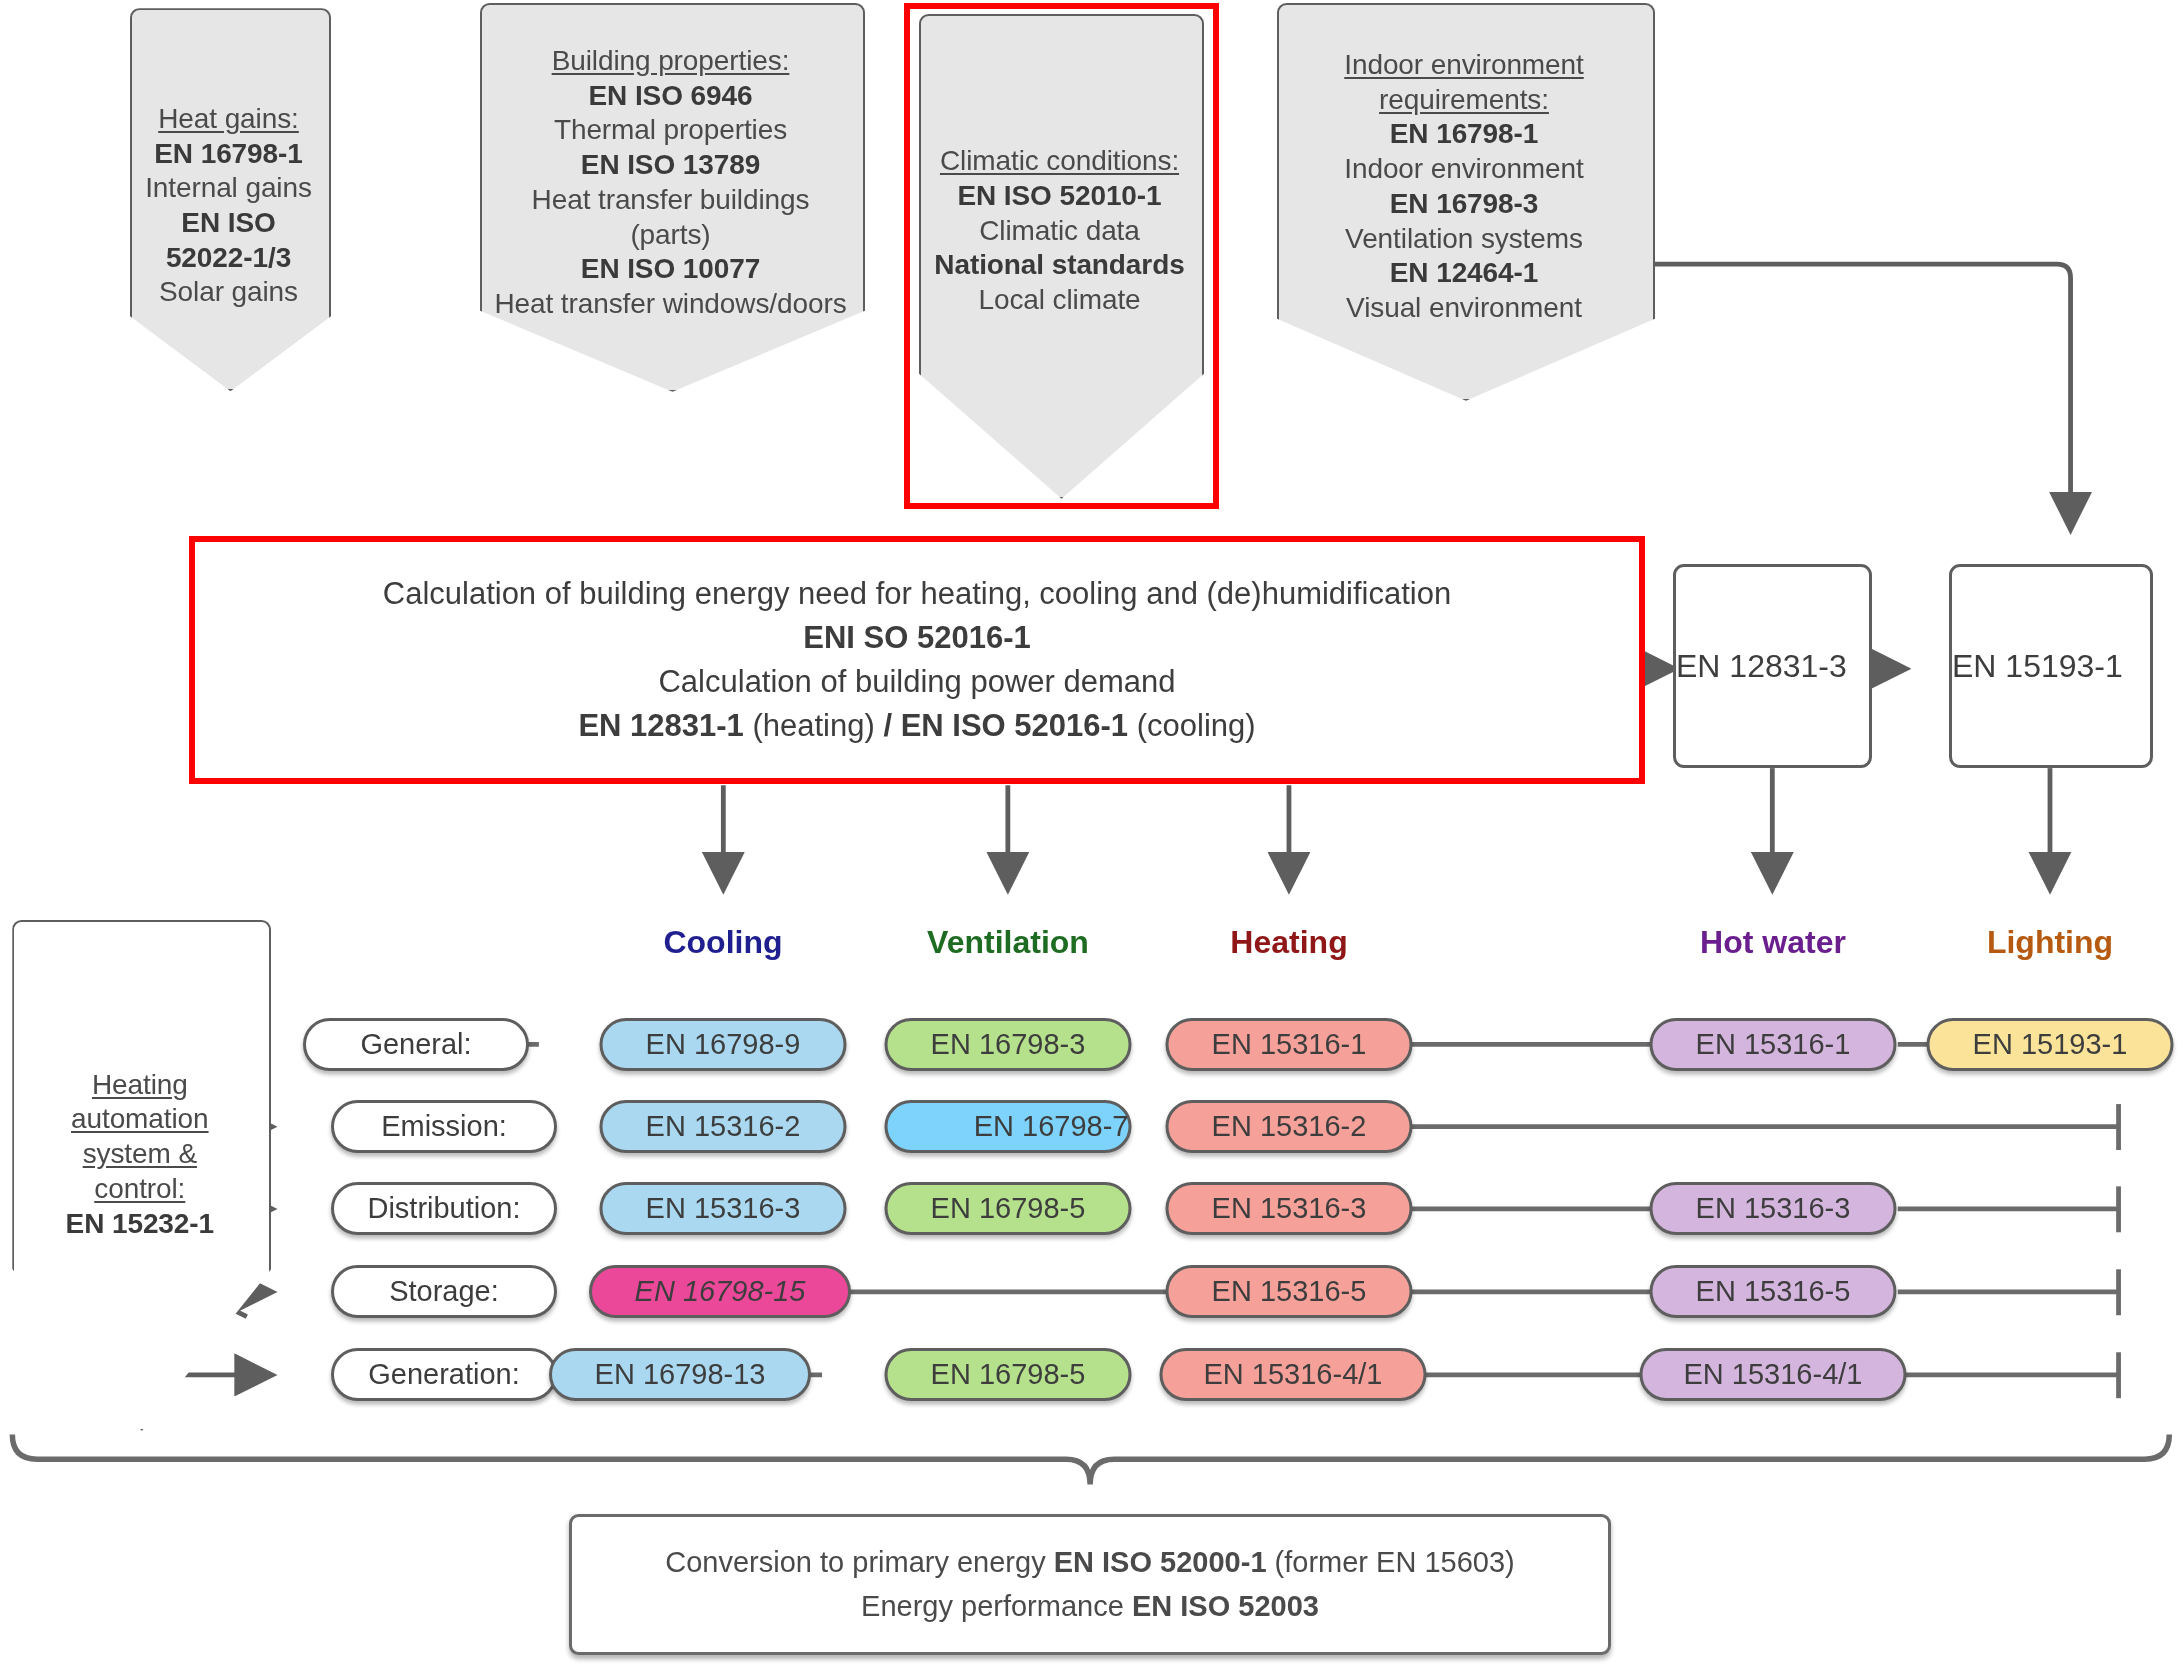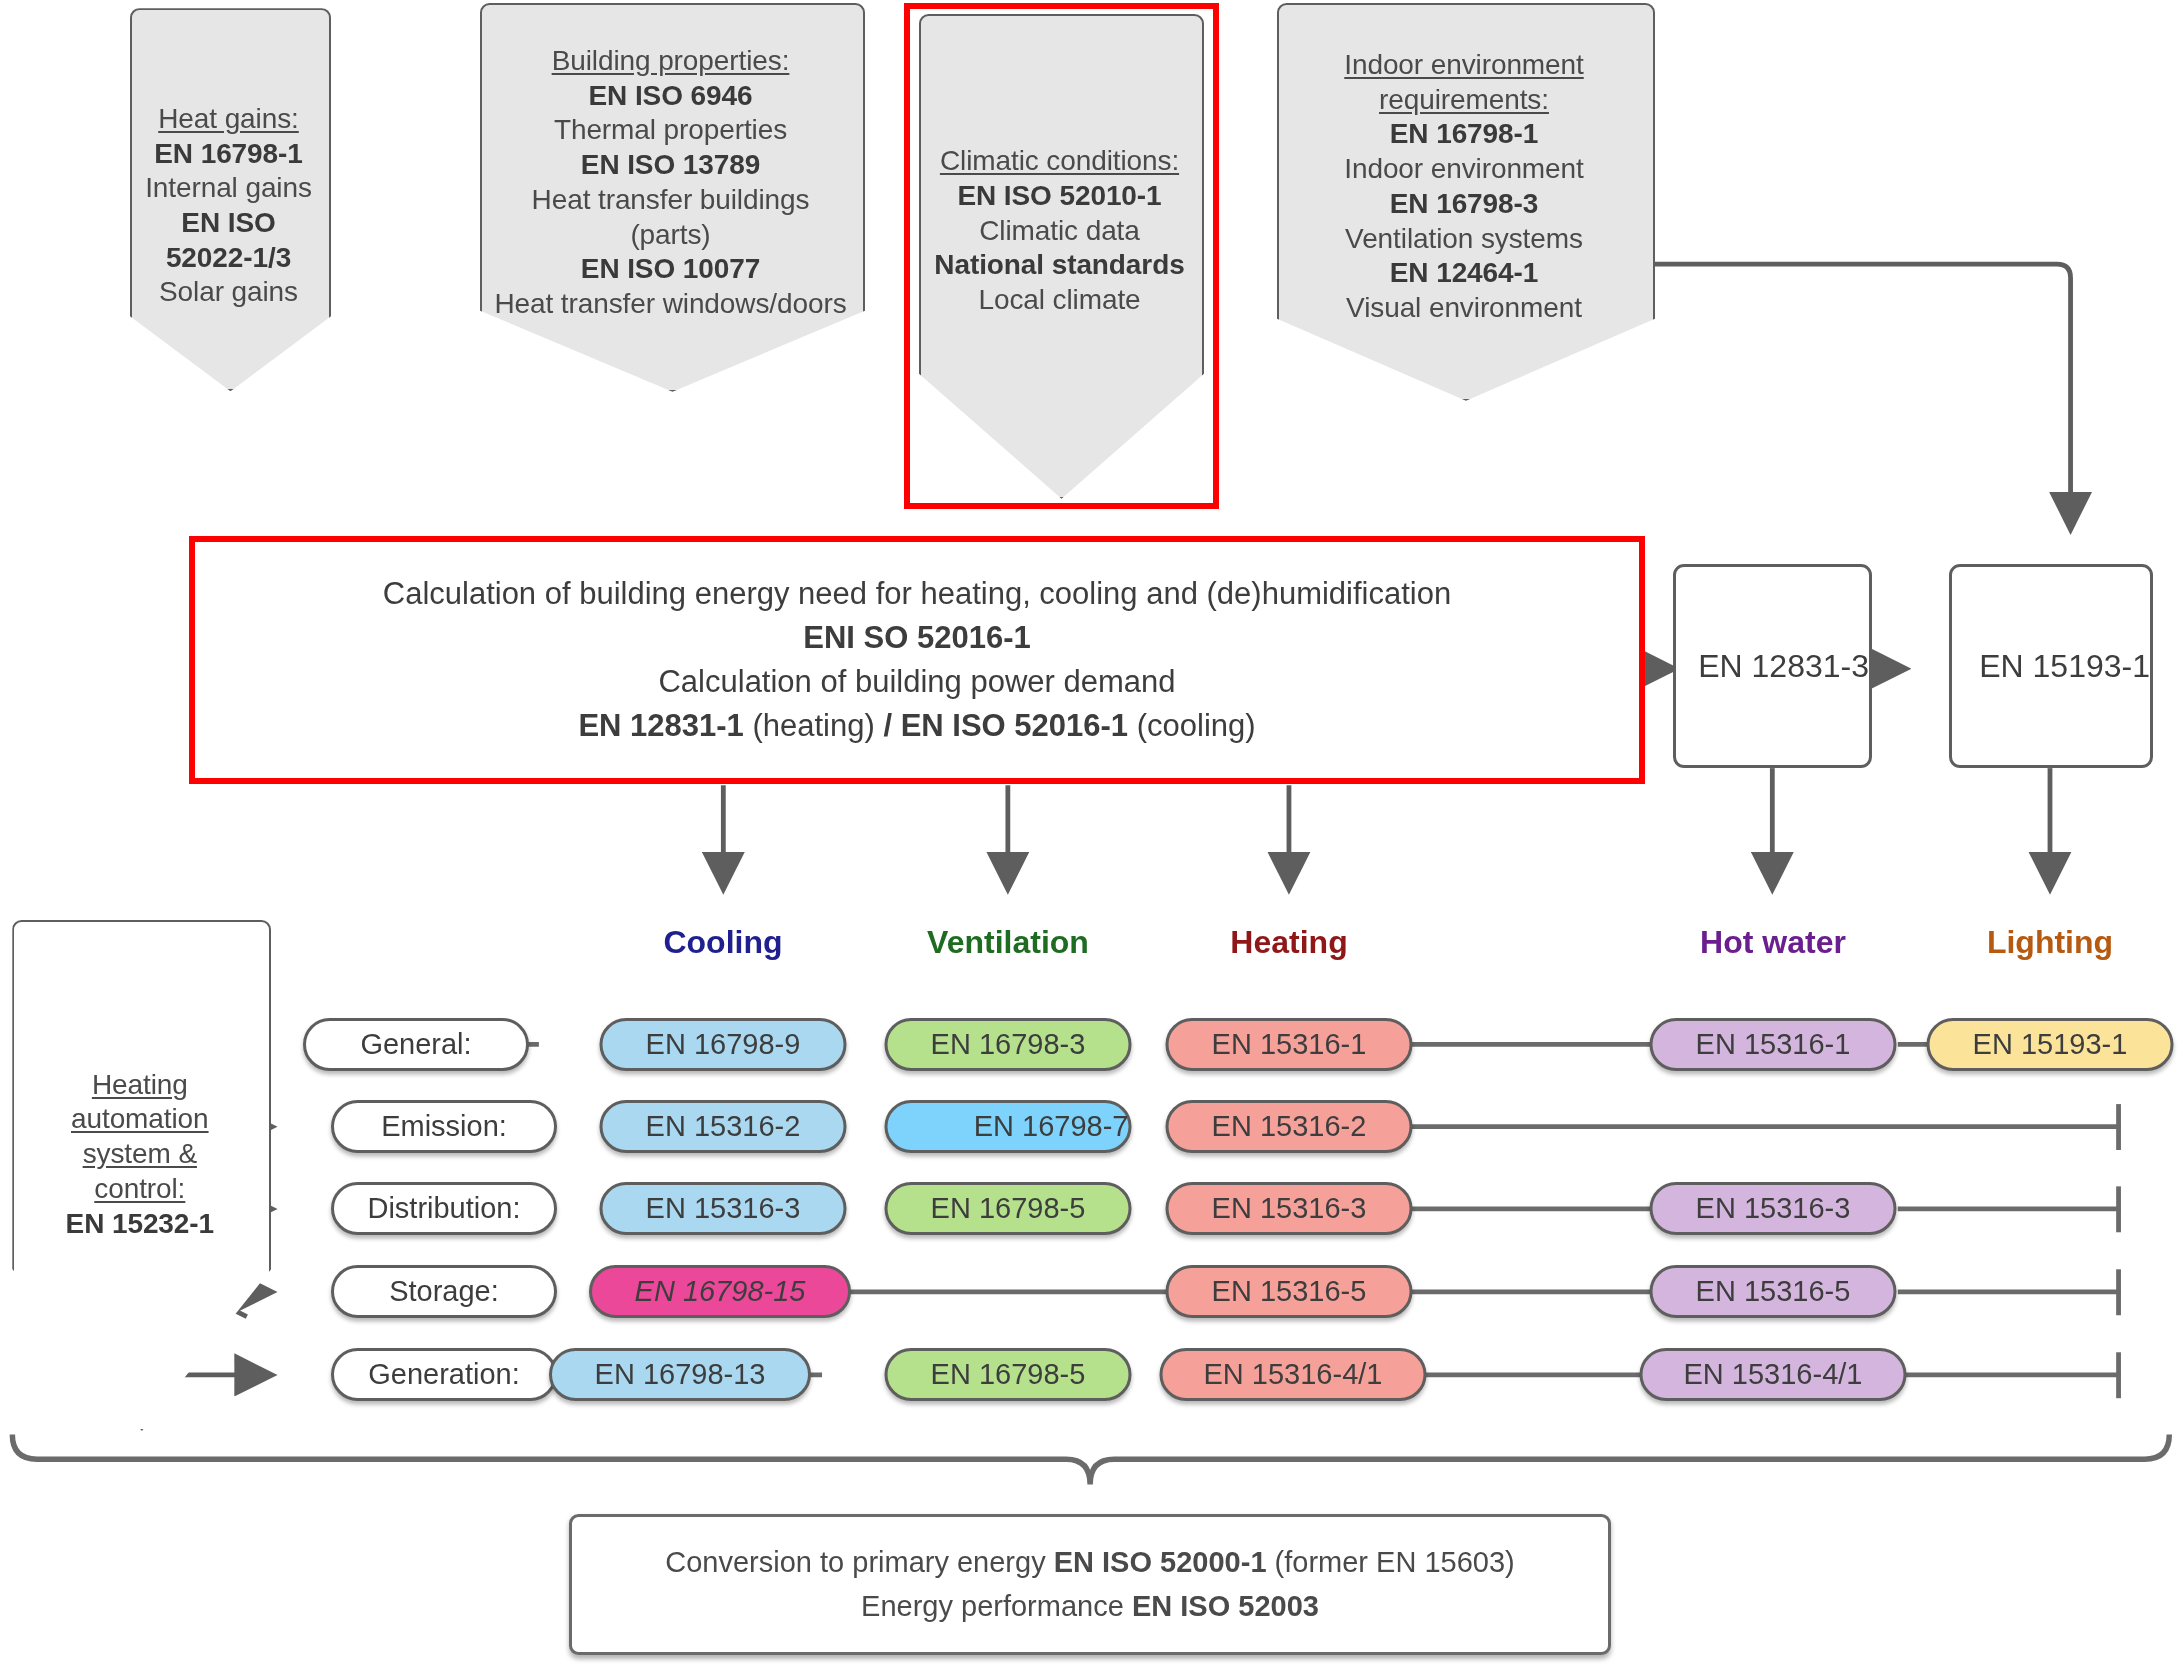--- a/index.html
+++ b/index.html
@@ -49,21 +49,21 @@
     text-align:center;
     color:#3d3d3d;
     line-height:1.42;
   }
   .sqbox{
     position:absolute;
     border:3.4px solid #5e5e5e;
     border-radius:11px;
     background:#ffffff;
     box-sizing:border-box;
-    display:flex;align-items:center;justify-content:flex-end;
+    display:flex;align-items:center;justify-content:flex-start;
     color:#3d3d3d;
     font-size:32px;
   }
   .convbox{
     position:absolute;
     border:3.4px solid #6b6b6b;
     border-radius:9.6px;
     background:#ffffff;
     box-sizing:border-box;
     display:flex;align-items:center;justify-content:center;

